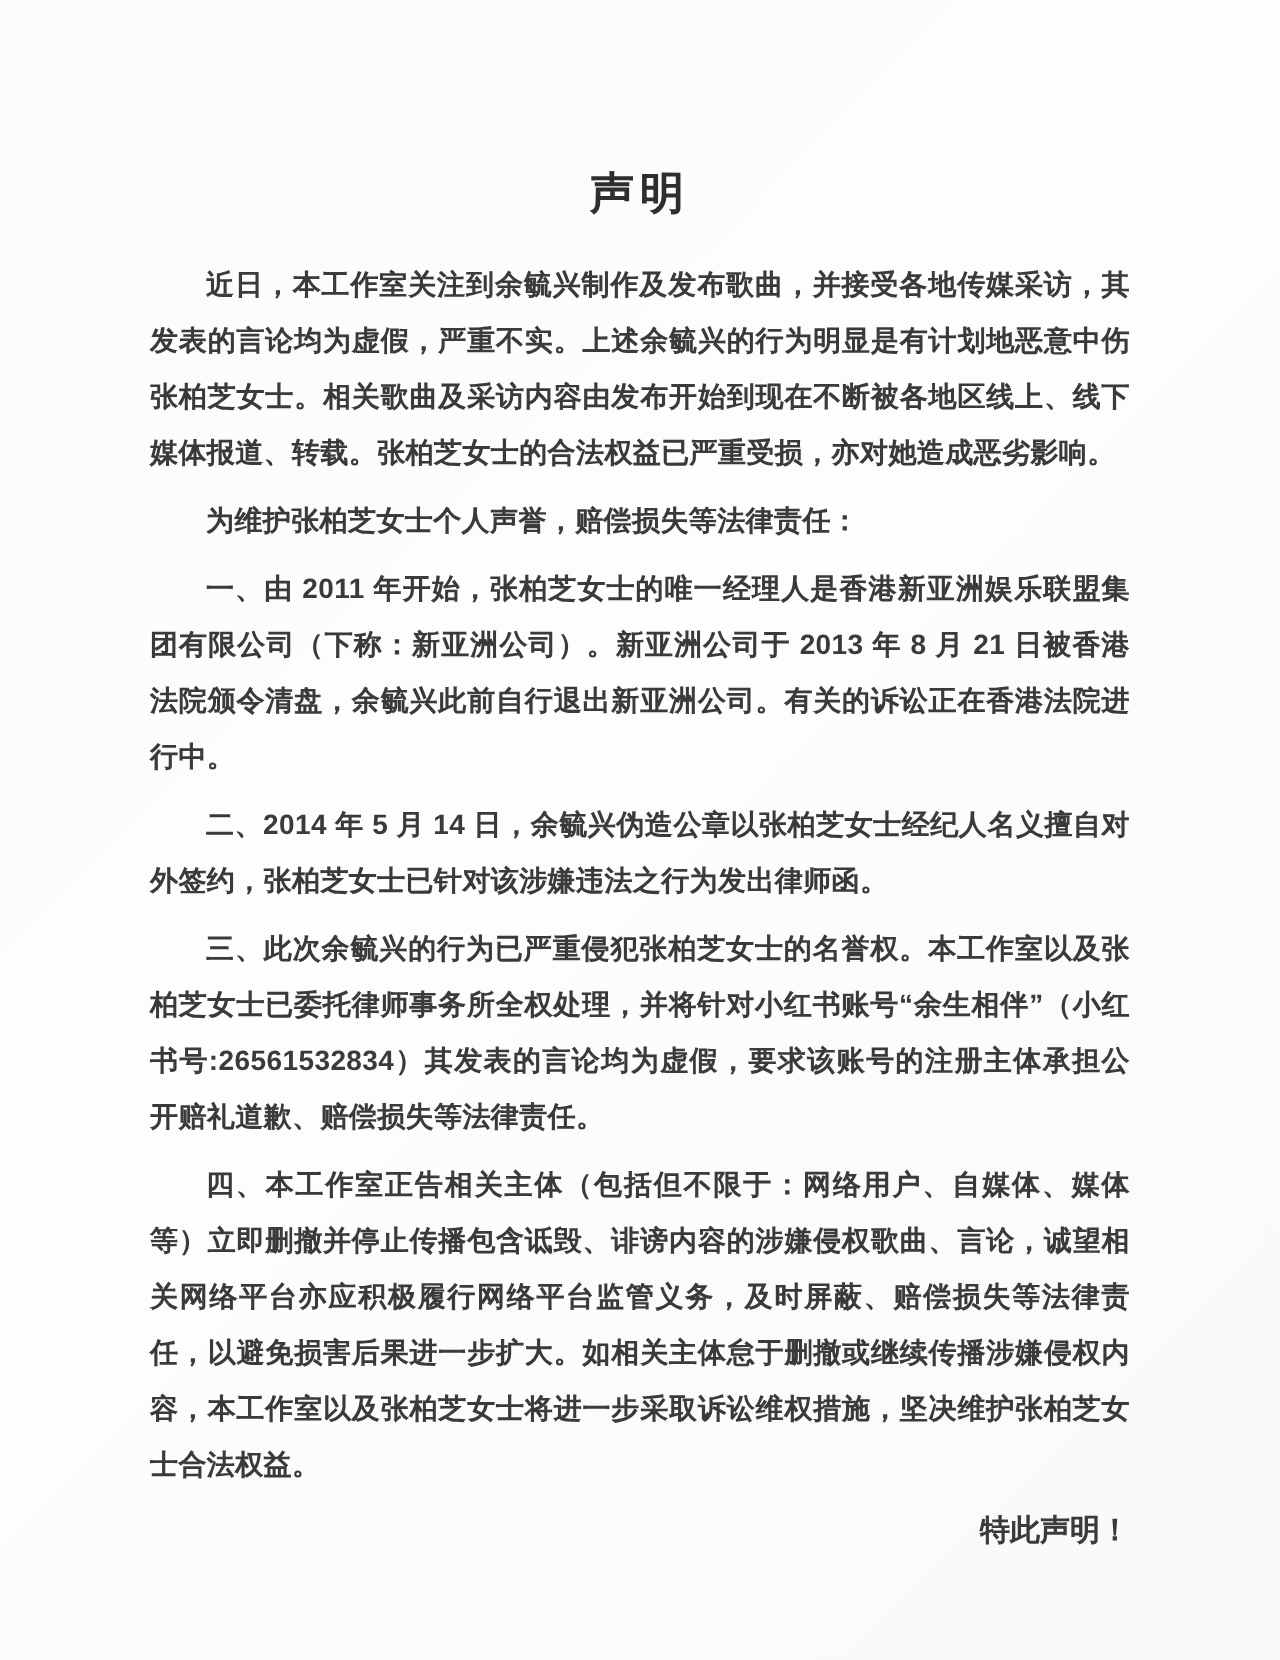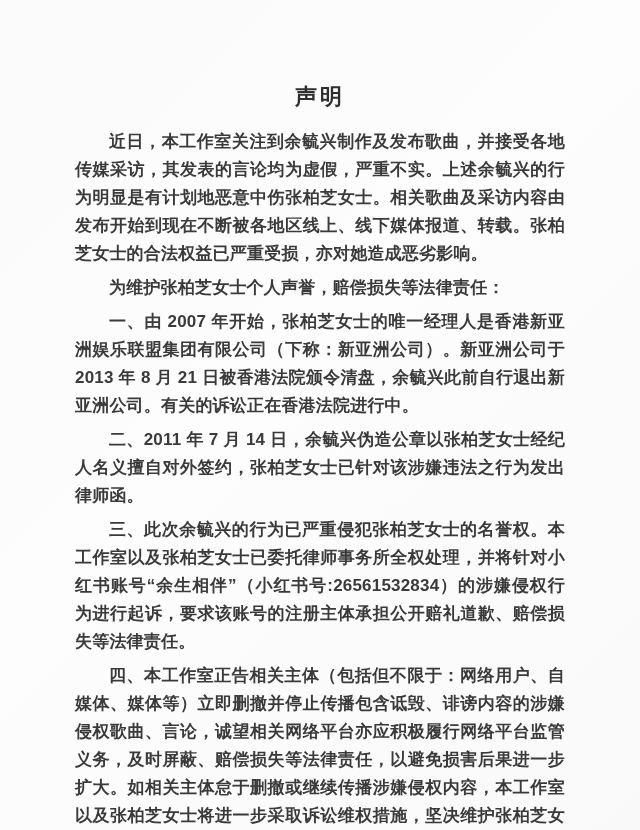--- a/index.html
+++ b/index.html
@@ -20,21 +20,21 @@
   }
   .doc-title {
     text-align: center;
     font-size: 22px;
     font-weight: 700;
     color: #2e2e2e;
     letter-spacing: 3px;
     margin-bottom: 16px;
   }
   .para {
-    font-size: 17px;
+    font-size: 14px;
     line-height: 28px;
     font-weight: 700;
     color: #3a3a3a;
     text-align: justify;
     text-indent: 2em;
     margin-bottom: 6px;
     letter-spacing: 0.2px;
   }
   .closing {
     font-size: 15px;
@@ -51,24 +51,24 @@
 
 <div class="page">
   <div class="content">
 
     <div class="doc-title">声明</div>
 
     <p class="para">近日，本工作室关注到余毓兴制作及发布歌曲，并接受各地传媒采访，其发表的言论均为虚假，严重不实。上述余毓兴的行为明显是有计划地恶意中伤张柏芝女士。相关歌曲及采访内容由发布开始到现在不断被各地区线上、线下媒体报道、转载。张柏芝女士的合法权益已严重受损，亦对她造成恶劣影响。</p>
 
     <p class="para">为维护张柏芝女士个人声誉，赔偿损失等法律责任：</p>
 
-    <p class="para">一、由 2007 年开始，张柏芝女士的唯一经理人是香港新亚洲娱乐联盟集团有限公司（下称：新亚洲公司）。新亚洲公司于 2013 年 8 月 21 日被香港法院颁令清盘，余毓兴此前自行退出新亚洲公司。有关的诉讼正在香港法院进行中。</p>
+    <p class="para">一、由 2011 年开始，张柏芝女士的唯一经理人是香港新亚洲娱乐联盟集团有限公司（下称：新亚洲公司）。新亚洲公司于 2013 年 8 月 21 日被香港法院颁令清盘，余毓兴此前自行退出新亚洲公司。有关的诉讼正在香港法院进行中。</p>
 
-    <p class="para">二、2011 年 7 月 14 日，余毓兴伪造公章以张柏芝女士经纪人名义擅自对外签约，张柏芝女士已针对该涉嫌违法之行为发出律师函。</p>
+    <p class="para">二、2014 年 5 月 14 日，余毓兴伪造公章以张柏芝女士经纪人名义擅自对外签约，张柏芝女士已针对该涉嫌违法之行为发出律师函。</p>
 
-    <p class="para">三、此次余毓兴的行为已严重侵犯张柏芝女士的名誉权。本工作室以及张柏芝女士已委托律师事务所全权处理，并将针对小红书账号“余生相伴”（小红书号:26561532834）的涉嫌侵权行为进行起诉，要求该账号的注册主体承担公开赔礼道歉、赔偿损失等法律责任。</p>
+    <p class="para">三、此次余毓兴的行为已严重侵犯张柏芝女士的名誉权。本工作室以及张柏芝女士已委托律师事务所全权处理，并将针对小红书账号“余生相伴”（小红书号:26561532834）其发表的言论均为虚假，要求该账号的注册主体承担公开赔礼道歉、赔偿损失等法律责任。</p>
 
     <p class="para">四、本工作室正告相关主体（包括但不限于：网络用户、自媒体、媒体等）立即删撤并停止传播包含诋毁、诽谤内容的涉嫌侵权歌曲、言论，诚望相关网络平台亦应积极履行网络平台监管义务，及时屏蔽、赔偿损失等法律责任，以避免损害后果进一步扩大。如相关主体怠于删撤或继续传播涉嫌侵权内容，本工作室以及张柏芝女士将进一步采取诉讼维权措施，坚决维护张柏芝女士合法权益。</p>
 
     <p class="closing">特此声明！</p>
 
   </div>
 </div>
 
 </body></html>

